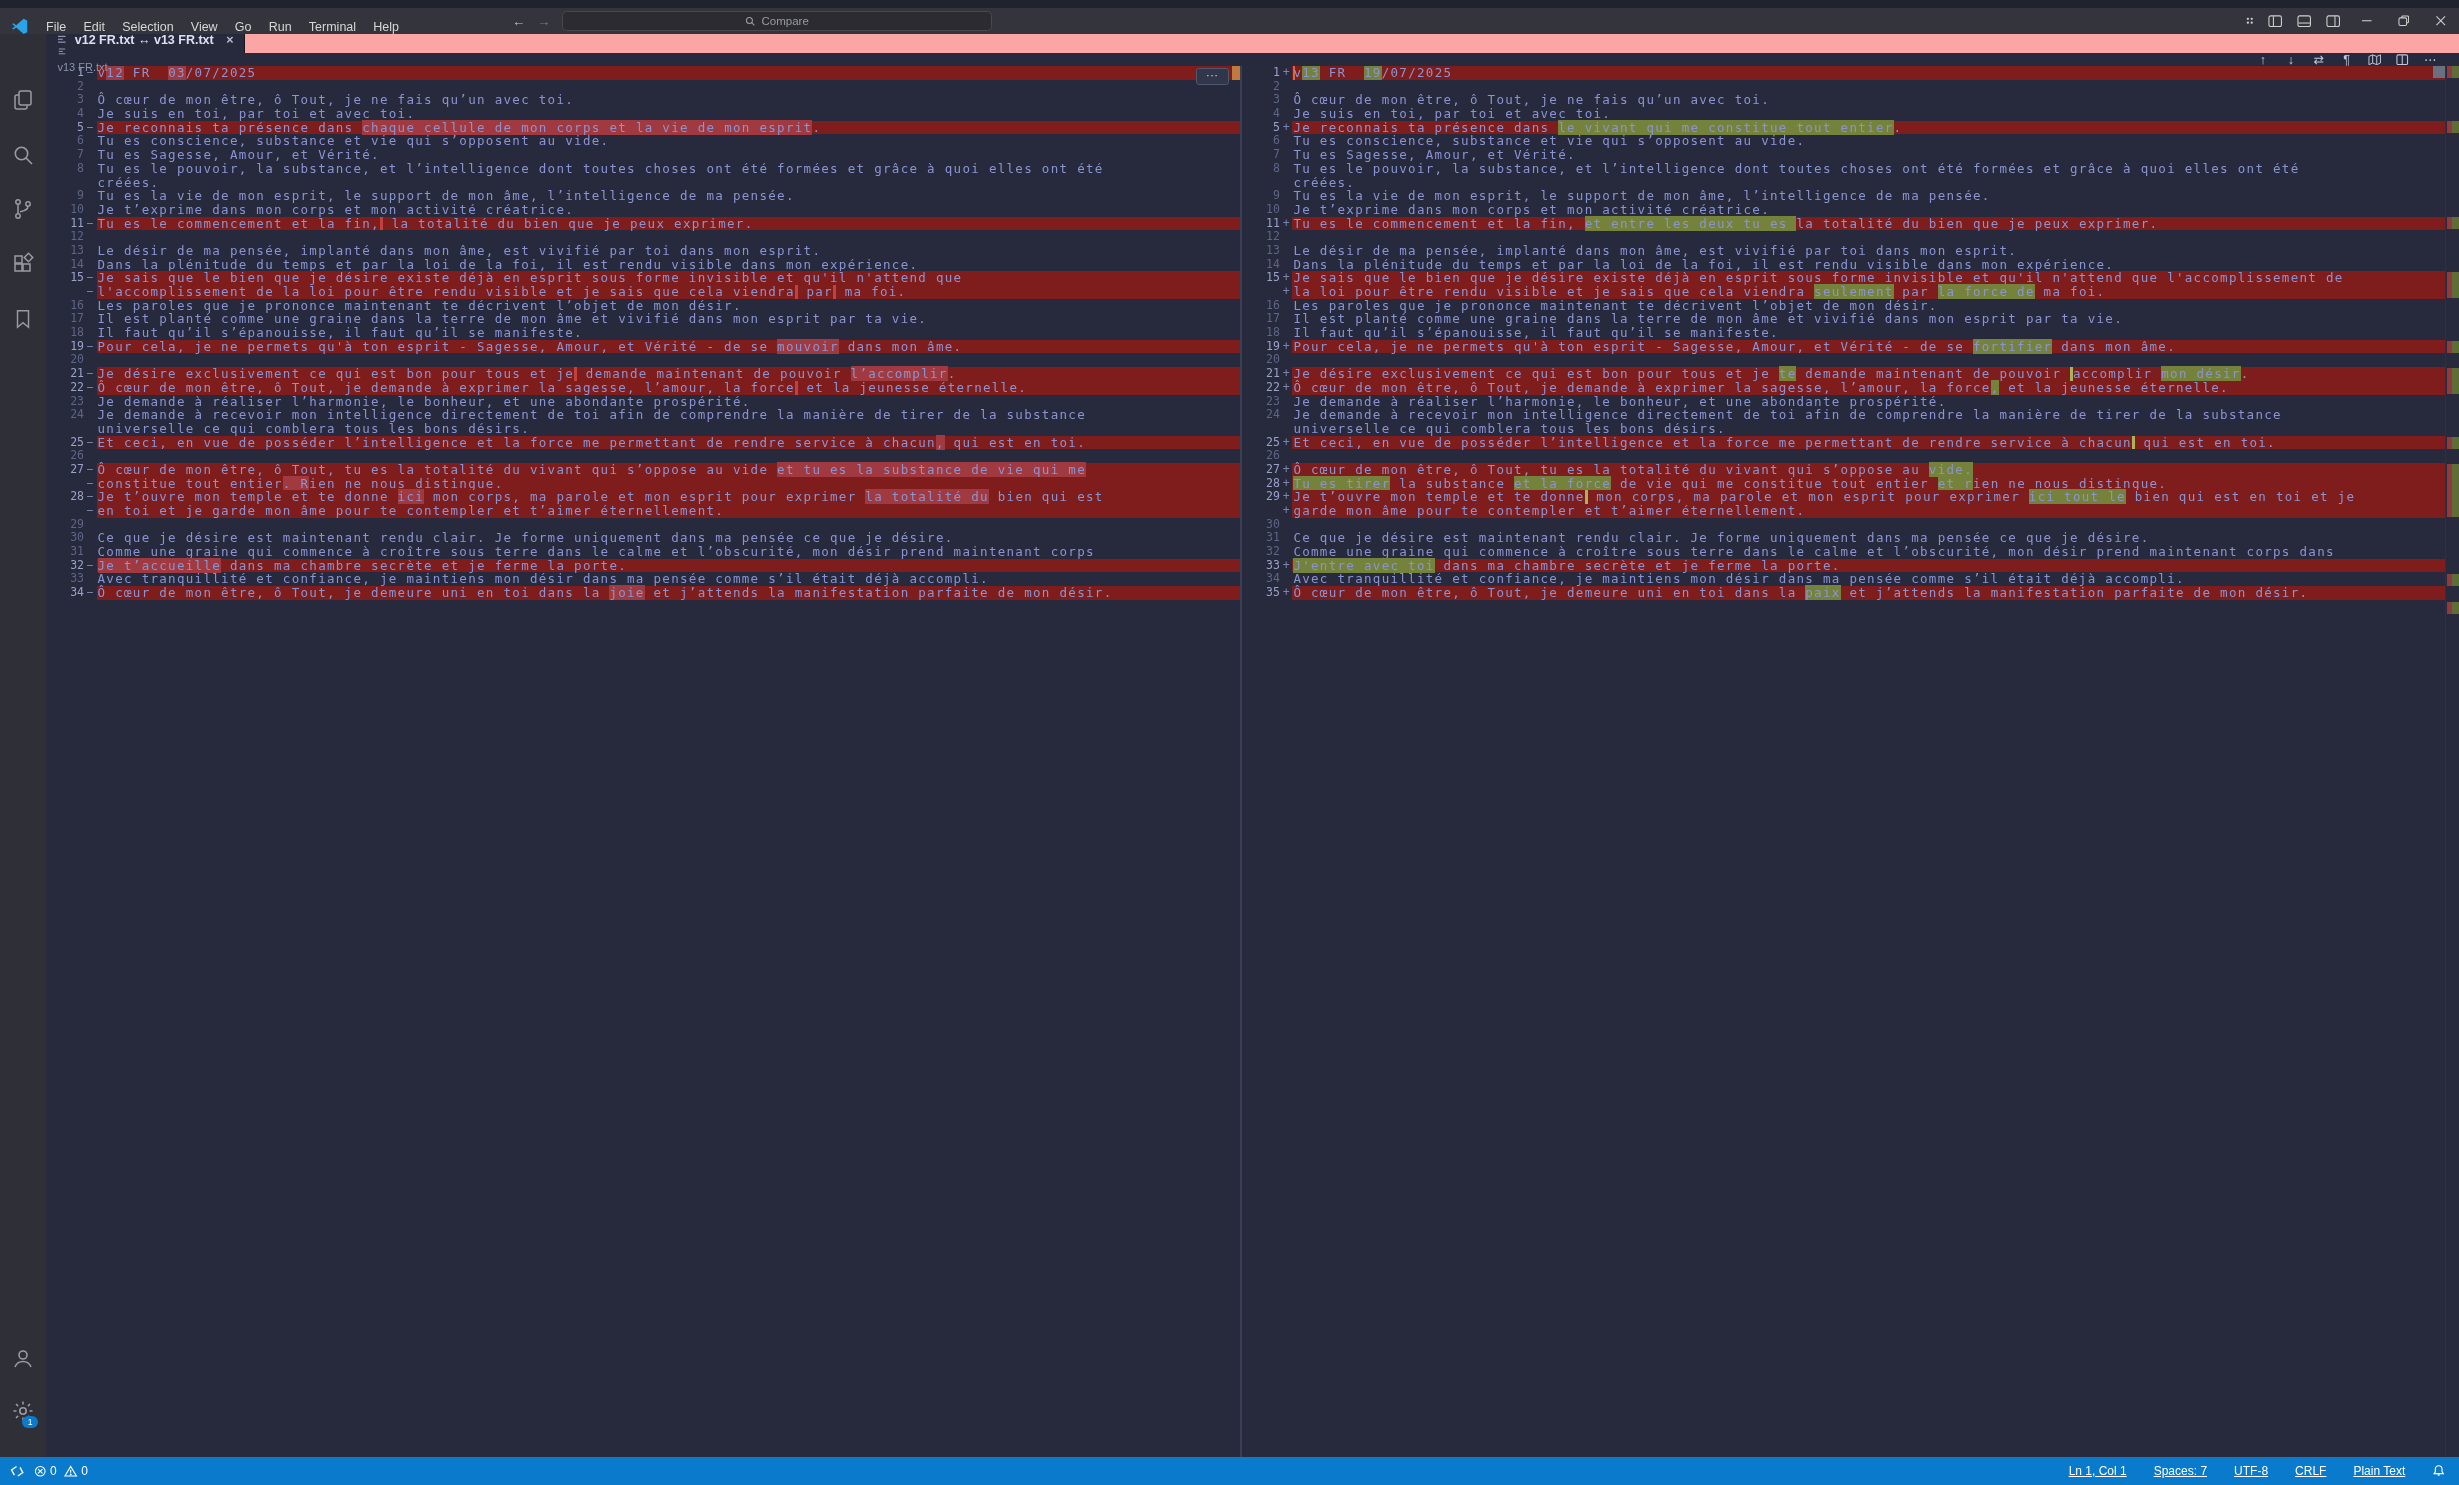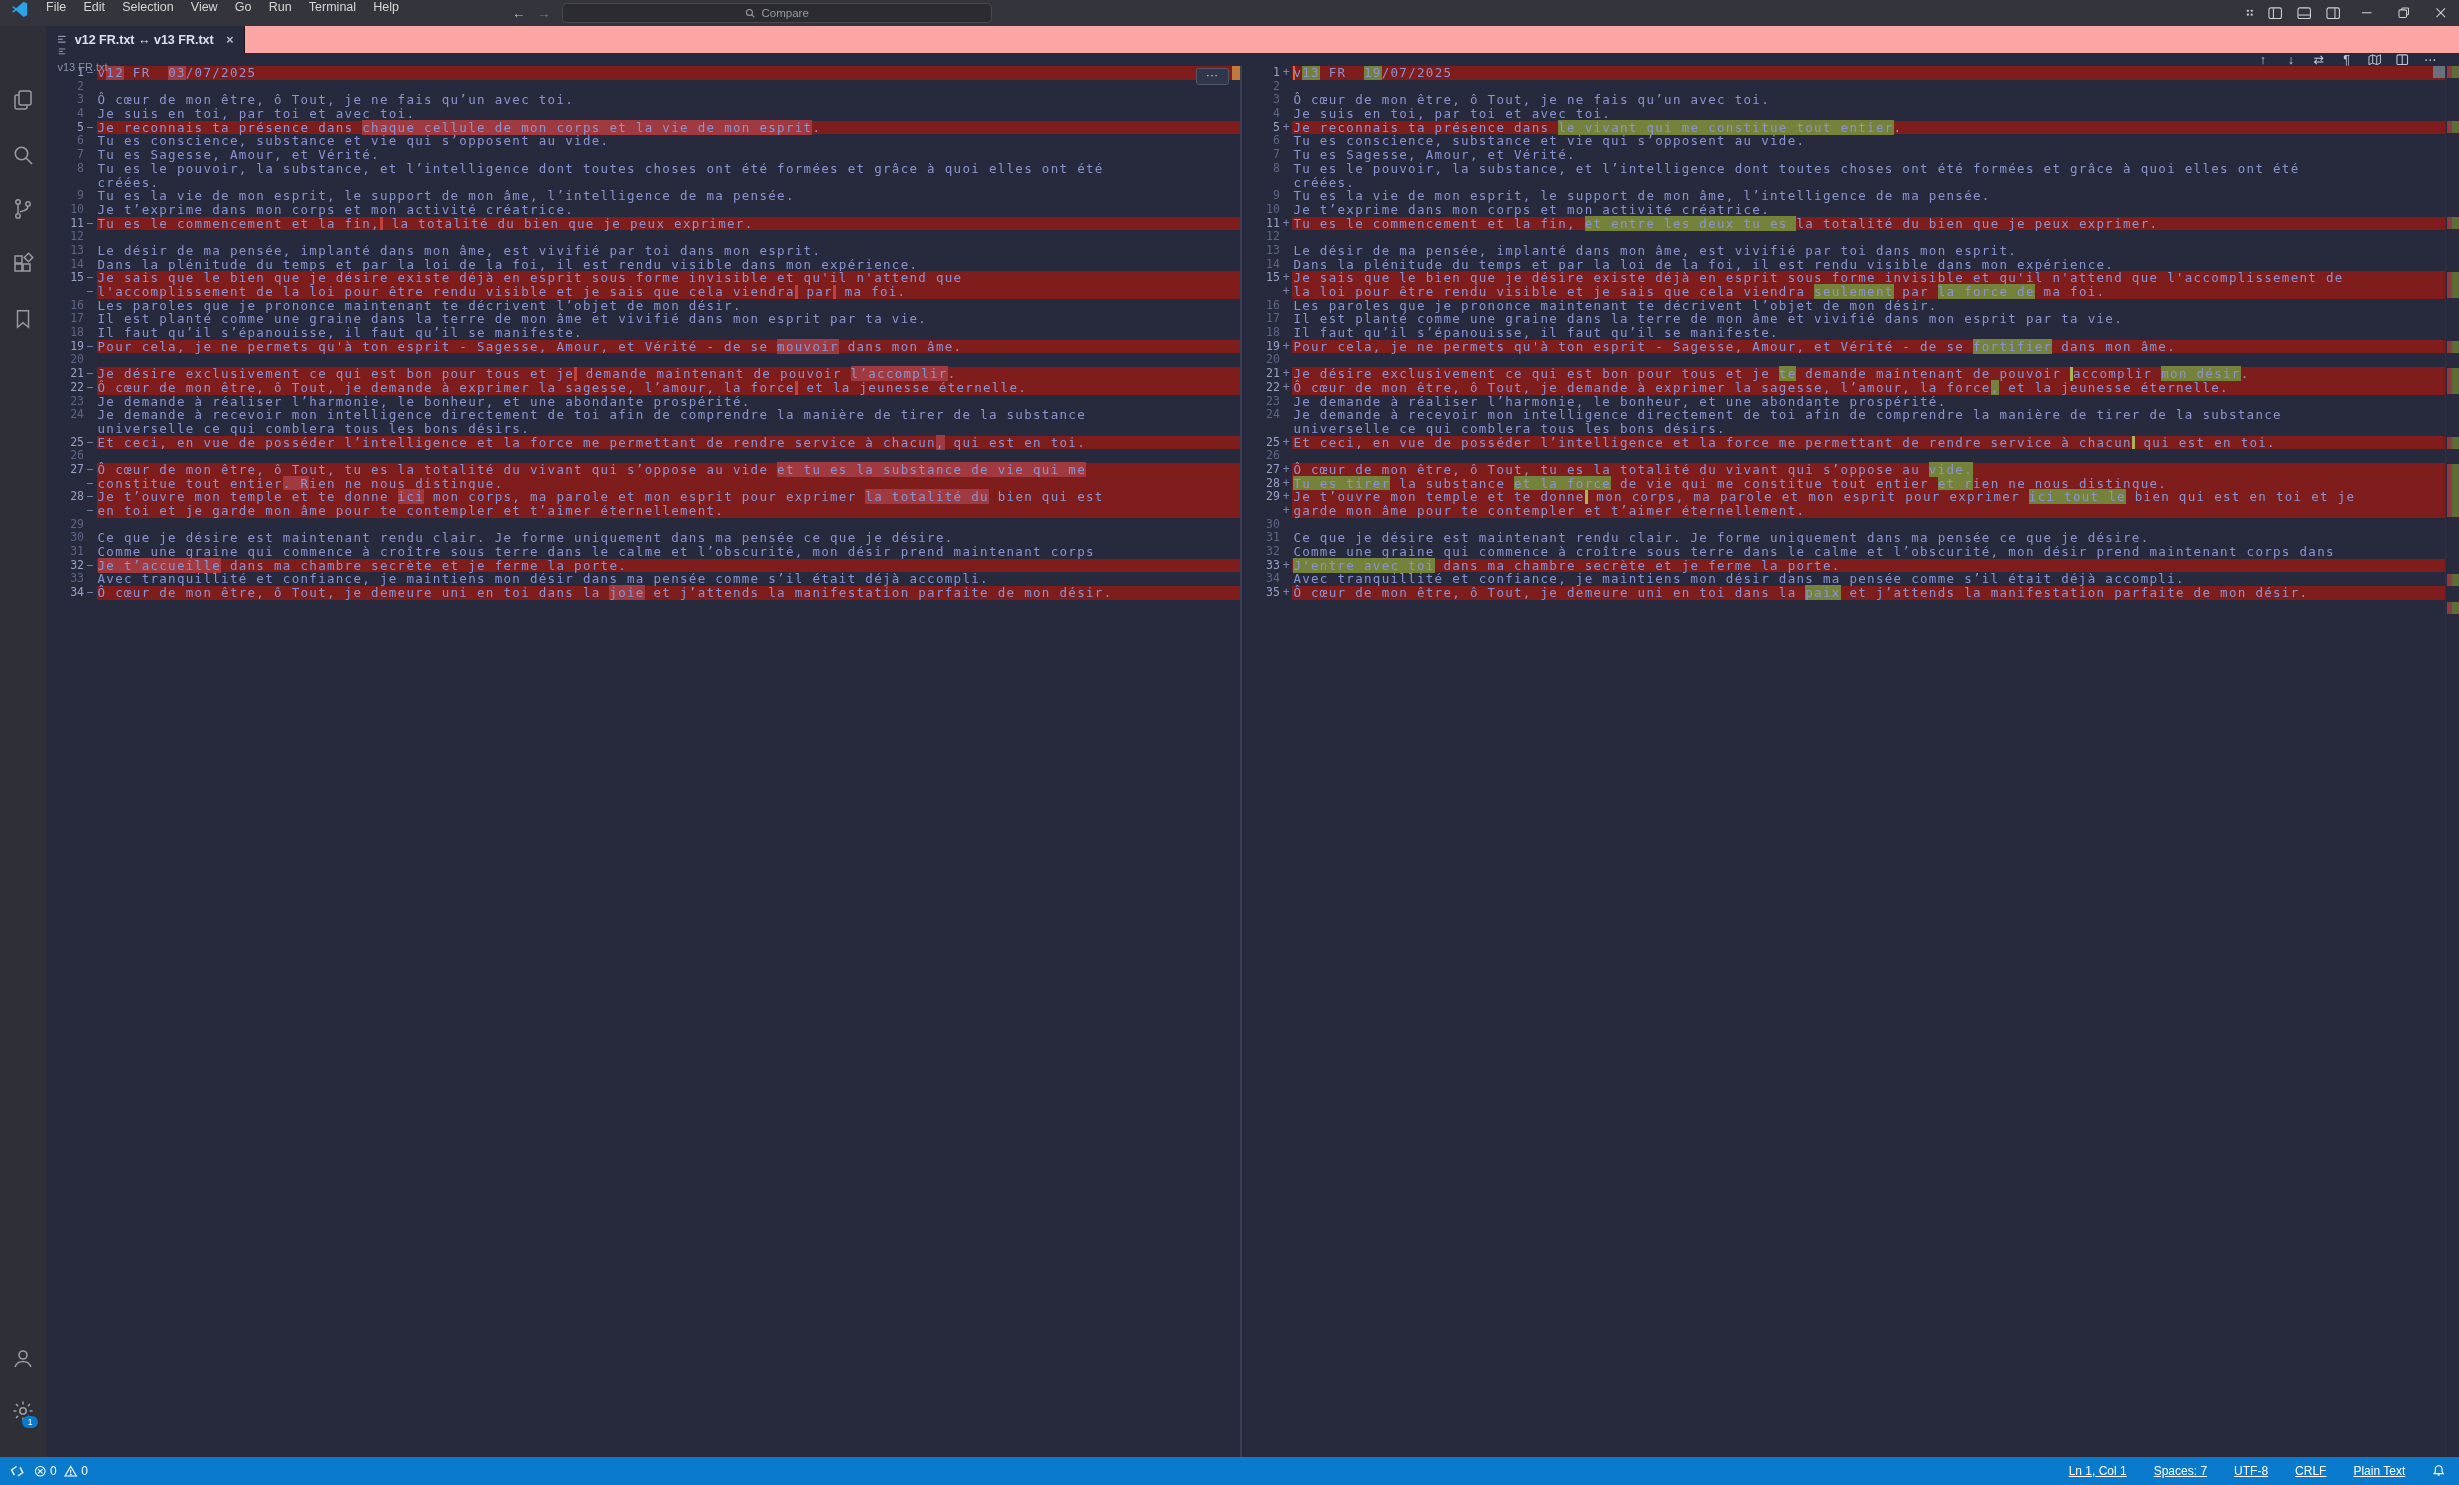--- a/index.html
+++ b/index.html
@@ -2,21 +2,21 @@
 <html><head>
 <meta charset="utf-8">
 <style>
   html,body{margin:0;padding:0;}
   body{
     width:2459px;height:1485px;position:relative;overflow:hidden;
     background:#20222e;font-family:"Liberation Sans",sans-serif;color:#cccccc;
     -webkit-font-smoothing:antialiased;
   }
   
-  .titlebar{position:absolute;top:0;left:0;width:2459px;height:26px;background:#34343c;display:flex;align-items:flex-start;z-index:40;}
+  .titlebar{position:absolute;top:8px;left:0;width:2459px;height:26px;background:#34343c;display:flex;align-items:flex-end;z-index:40;}
   .vslogo{width:17.3px;height:17.3px;margin:0 9.6px 0 10.6px;flex:none;}
   .menu{display:flex;align-items:center;font-size:12.5px;color:#d6d6d6;}
   .menu span{padding:0 8.6px;cursor:default;}
   .nav-arrows{position:absolute;left:512px;top:0;height:26px;display:flex;align-items:center;gap:11.5px;color:#c2c2c2;font-size:13.4px;}
   .cmdcenter{position:absolute;left:562px;top:2.9px;width:428px;height:18px;background:#2b2b31;border:1px solid #48484f;border-radius:4.8px;
     display:flex;align-items:center;justify-content:center;gap:5.8px;color:#9a9aa3;font-size:11.5px;}
   .wincontrols{position:absolute;right:0;top:0;height:26px;display:flex;align-items:center;}
   .wicon{width:29px;height:26px;display:flex;align-items:center;justify-content:center;color:#cfcfcf;}
   .wicon.big{width:37px;font-size:12.5px;}
   

